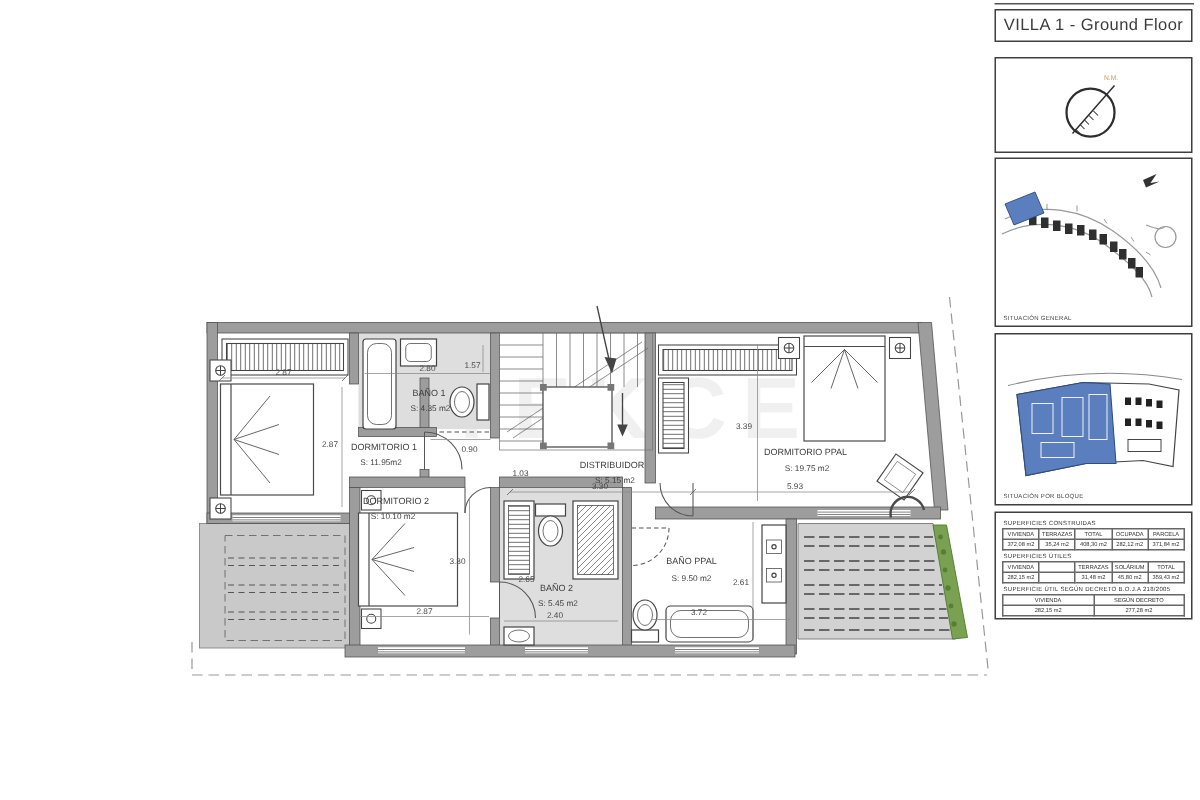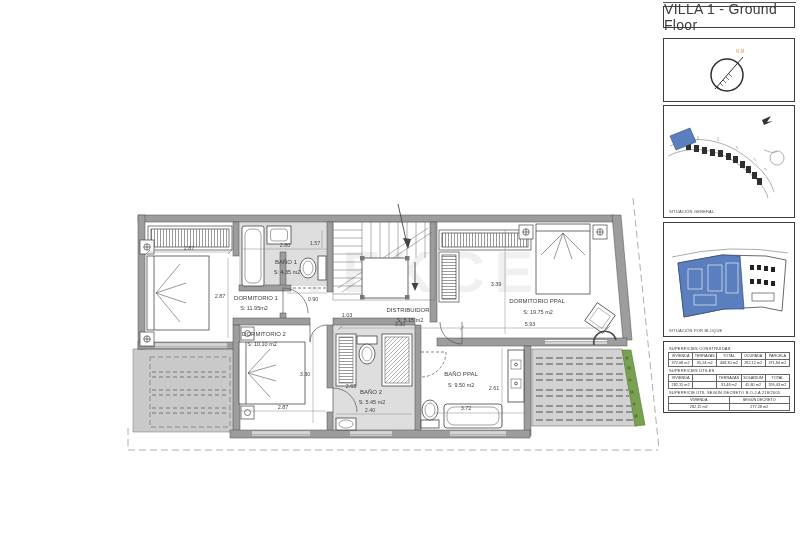--- a/index.html
+++ b/index.html
@@ -3,21 +3,21 @@
 <meta charset="utf-8">
 <style>
   html,body{margin:0;padding:0;background:#fff;}
   body{width:800px;height:533px;position:relative;overflow:hidden;
        font-family:"Liberation Sans", sans-serif;color:#3a3a3a;}
   svg text{font-family:"Liberation Sans", sans-serif;}
   .plan-svg{position:absolute;left:0;top:0;}
   .sidebar-line{position:absolute;left:663px;top:2px;width:133px;border-top:1px solid #555;}
   .panel{position:absolute;left:663px;width:132px;border:1px solid #3f3f3f;background:#fff;box-sizing:border-box;}
   .p-title{top:6px;height:22px;display:flex;align-items:center;justify-content:center;
-           font-size:14px;letter-spacing:.3px;color:#3b3b3b;}
+           font-size:11px;letter-spacing:.3px;color:#3b3b3b;}
   .p-compass{top:38px;height:64px;}
   .p-map1{top:105px;height:113px;}
   .p-map2{top:222px;height:115px;}
   .p-tables{top:341px;height:72px;padding:3px 4px;font-size:4px;}
   .map-caption{position:absolute;left:5px;bottom:3px;font-size:4px;color:#444;letter-spacing:.2px;}
   .tbl-title{font-size:4px;color:#333;letter-spacing:.2px;margin:1px 0 1px 1px;}
   table{border-collapse:collapse;width:100%;table-layout:fixed;}
   th,td{border:0.5px solid #666;font-size:3.8px;font-weight:normal;text-align:center;
         padding:1px 0;color:#333;height:4px;overflow:hidden;white-space:nowrap;}
 </style>

